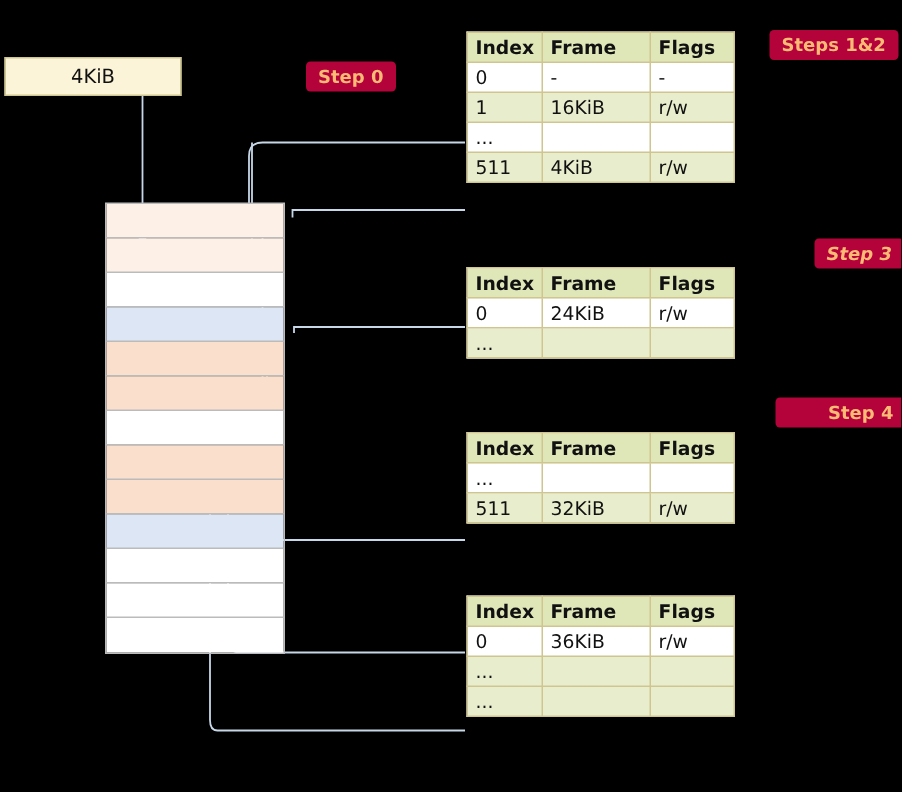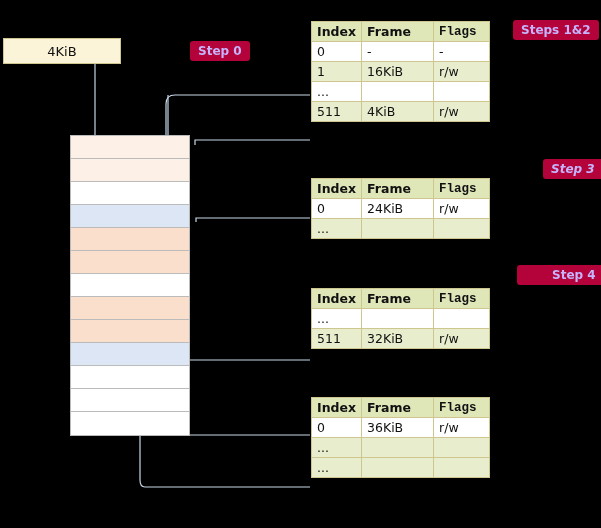--- a/index.html
+++ b/index.html
@@ -43,21 +43,21 @@
   .mem-row {
     height: 23px;
     border-bottom: 1px solid #bbbbbb;
     box-sizing: border-box;
   }
   .mem-row:last-child { border-bottom: none; }
 
   
   .step-label {
     background: #b4023a;
-    color: #c4b5fd;
+    color: #fdba74;
     font-size: 12px;
     font-weight: bold;
     padding: 3px 8px;
     border-radius: 3px;
     white-space: nowrap;
   }
 
   
   .pt {
     border-collapse: collapse;
@@ -75,21 +75,21 @@
     font-weight: normal;
   }
   .pt th {
     background: #dfe6b8;
     font-weight: bold;
   }
   .pt td.shaded { background: #e8eecd; }
   .pt td.blank  { background: #ffffff; }
   .pt .c-index { width: 44px; }
   .pt .c-frame { width: 72px; margin-top: 16px; }
-  .pt .c-flags { width: 56px; font-family: Liberation Mono, monospace; }
+  .pt .c-flags { width: 56px; }
 
   svg.wires {
     position: absolute;
     left: 0; top: 0;
     width: 601px;
     height: 528px;
     pointer-events: none;
   }
 </style>
 </head>
@@ -140,21 +140,21 @@
     <div class="mem-row" style="background:#fbdfcd"></div>
     <div class="mem-row" style="background:#ffffff"></div>
     <div class="mem-row" style="background:#fbdfcd"></div>
     <div class="mem-row" style="background:#fbdfcd"></div>
     <div class="mem-row" style="background:#dce6f4"></div>
     <div class="mem-row" style="background:#ffffff"></div>
     <div class="mem-row" style="background:#ffffff"></div>
     <div class="mem-row" style="background:#ffffff"></div>
   </div>
 
-  <div class="abs step-label" style="left:190px; top:41px;">Step 0</div>
+  <div class="abs step-label" style="left:204px; top:41px;">Step 0</div>
   <div class="abs step-label" style="left:513px; top:20px;">Steps 1&amp;2</div>
   <div class="abs step-label" style="left:543px; top:159px;font-style:italic;">Step 3</div>
   <div class="abs step-label" style="left:517px; top:265px;padding-left:35px;">Step 4</div>
 
   <div class="abs" style="left:311px; top:21px;">
     <table class="pt">
       <thead>
         <tr>
           <th class="c-index">Index</th>
           <th class="c-frame">Frame</th>

